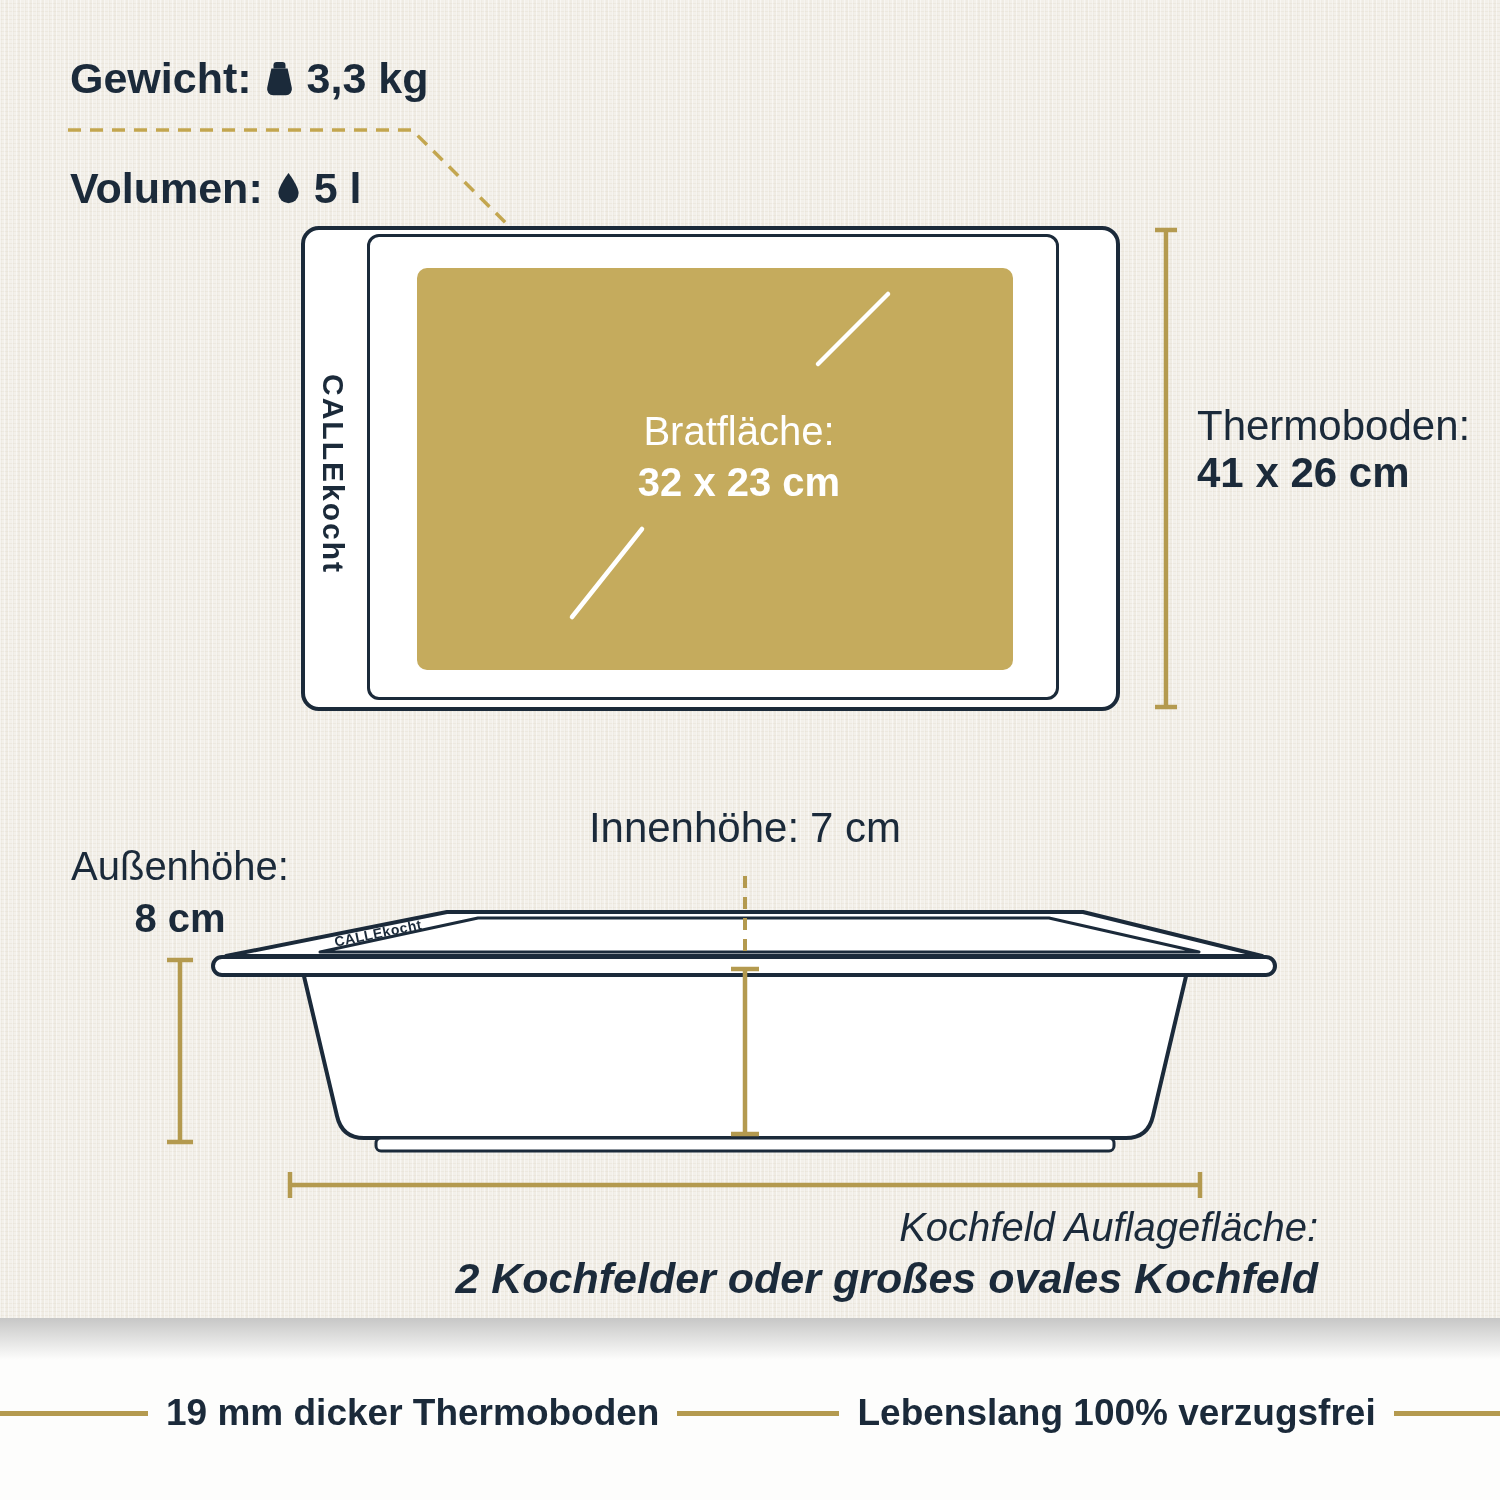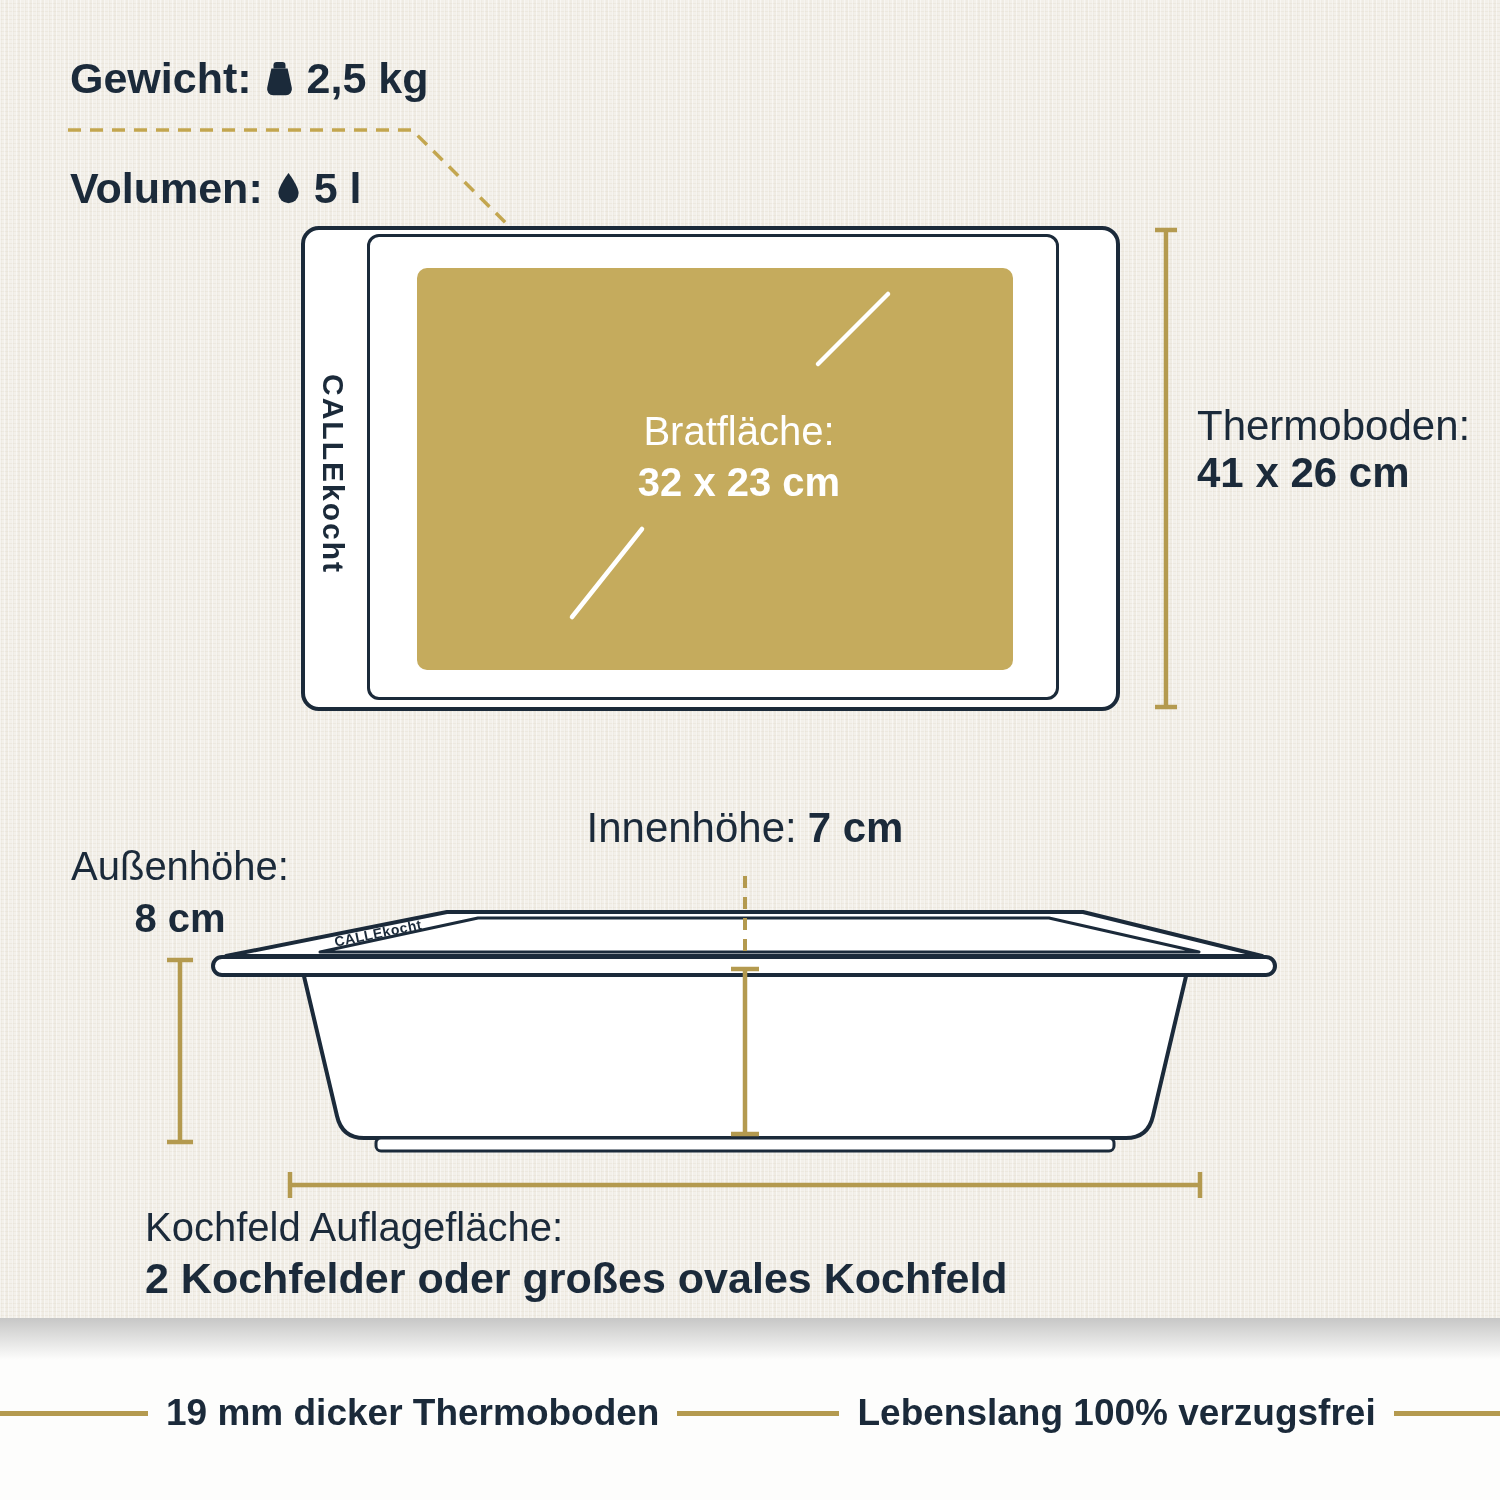--- a/index.html
+++ b/index.html
@@ -44,22 +44,22 @@
   .spec-row.volumen{left:70px;top:164px;}
   .spec-icon{display:inline-flex;align-items:center;}
   .spec-icon svg{display:block;}
 
   
   .aussen-label{left:40px;top:840px;width:280px;text-align:center;z-index:3;line-height:1.3;}
   .aussen-label .l1{font-size:40px;font-weight:500;}
   .aussen-label .l2{font-size:40px;font-weight:800;}
   .innen-label{left:445px;top:804px;width:600px;text-align:center;z-index:3;font-size:42px;}
   .innen-label .lab{font-weight:500;}
-  .innen-label .val{font-weight:700;margin-left:11px;}
-  .kochfeld-label{left:145px;top:1202px;width:1190px;text-align:left;z-index:3;line-height:1.25;}
+  .innen-label .val{font-weight:400;margin-left:11px;}
+  .kochfeld-label{left:128px;top:1202px;width:1190px;text-align:right;z-index:3;line-height:1.25;font-style:italic;}
   .kochfeld-label .l1{font-size:40px;font-weight:500;}
   .kochfeld-label .l2{font-size:43px;font-weight:800;}
 
   
   #line-art{left:0;top:0;width:1500px;height:1500px;z-index:2;pointer-events:none;}
   .stroke-navy{fill:#fff;stroke:var(--navy);stroke-width:4;stroke-linejoin:round;}
   .stroke-navy-thin{fill:#fff;stroke:var(--navy);stroke-width:3;stroke-linejoin:round;}
   .dim{stroke:var(--gold-line);stroke-width:4.5;fill:none;}
   .dash{stroke:var(--gold-dash);stroke-width:3.5;fill:none;stroke-dasharray:13 9;}
   .dash-thick{stroke:var(--gold-line);stroke-width:4;fill:none;stroke-dasharray:12 9;}
@@ -99,21 +99,21 @@
   </div>
 
   <div class="abs spec-row gewicht">
     <span>Gewicht:</span>
     <span class="spec-icon">
       <svg width="31" height="38" viewBox="0 0 32 38" aria-hidden="true">
         <path fill="#1b2a3a" d="M13 1.5h6a3.2 3.2 0 0 1 3.2 3.2V8.2H9.8V4.7A3.2 3.2 0 0 1 13 1.5z"></path>
         <path fill="#1b2a3a" d="M7.6 8.2h16.8l4.3 19.8a6.3 6.3 0 0 1-6.2 7.7H9.5a6.3 6.3 0 0 1-6.2-7.7z"></path>
       </svg>
     </span>
-    <span>2,5 kg</span>
+    <span>3,3 kg</span>
   </div>
 
   <div class="abs spec-row volumen">
     <span>Volumen:</span>
     <span class="spec-icon">
       <svg width="27" height="33" viewBox="0 0 24 30" aria-hidden="true">
         <path fill="#1b2a3a" d="M12 .8C12 .8 2.8 13 2.8 19.2a9.2 9.2 0 0 0 18.4 0C21.2 13 12 .8 12 .8z"></path>
       </svg>
     </span>
     <span>5 l</span>

